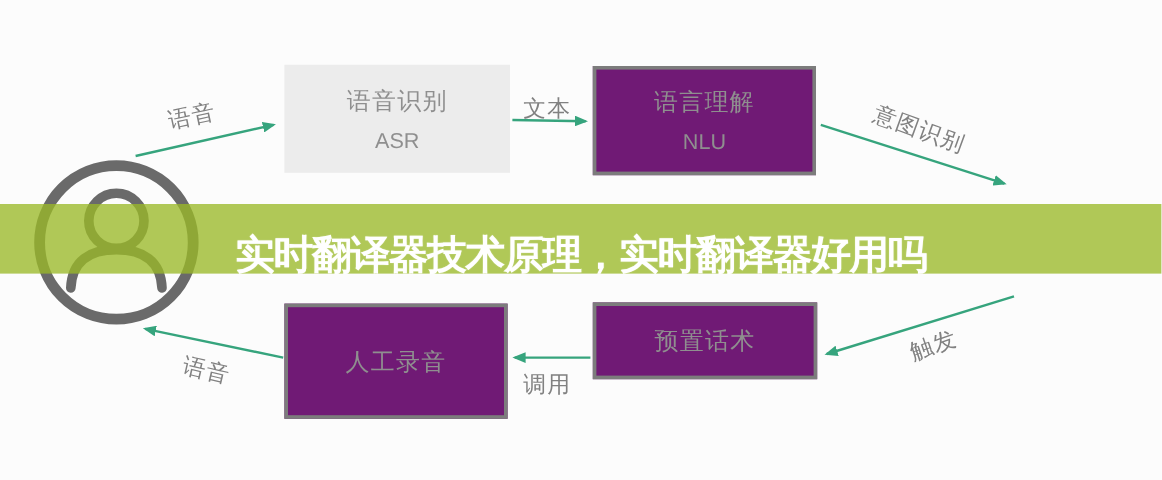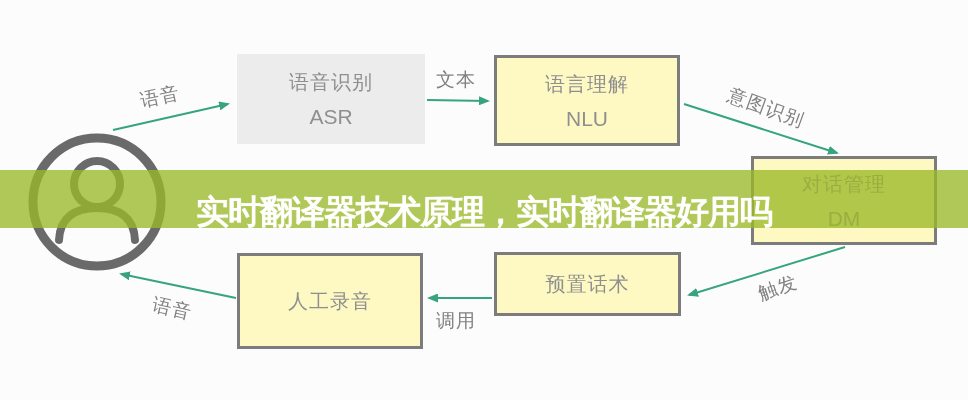--- a/index.html
+++ b/index.html
@@ -21,38 +21,38 @@
   
   .node{
     position:absolute;
     display:flex;flex-direction:column;align-items:center;justify-content:center;
     gap:9px;
     z-index:2;
     box-sizing:border-box;
     color:#8f8f8f;
   }
   .node .t1{font-size:20px;letter-spacing:1px;}
-  .node .t2{font-size:21px;}
+  .node .t2{font-size:18px;}
   .node.plain{background:#ececec;}
-  .node.framed{background:#fef9c3;border:3px solid #7c7c7c;justify-content:center;}
+  .node.framed{background:#701a75;border:3px solid #7c7c7c;justify-content:center;}
   #node-asr   {left:237px;top:54px; width:188px;height:90px;}
   #node-nlu   {left:494px;top:55px; width:186px;height:91px;}
   #node-dm    {left:751px;top:156px;width:186px;height:89px;}
   #node-preset{left:494px;top:252px;width:187px;height:64px;}
   #node-manual{left:237px;top:253px;width:186px;height:96px;}
   
   .edge-label{
     position:absolute;
     z-index:3;
     font-size:19px;color:#818181;
     white-space:nowrap;
     letter-spacing:1px;
   }
   #label-voice-top   {left:160px;top:97px; transform:translate(-50%,-50%) rotate(-12deg);}
-  #label-text        {left:456px;top:80px; transform:translate(-50%,-50%);}
+  #label-text        {left:456px;top:91px; transform:translate(-50%,-50%);}
   #label-intent      {left:766px;top:108px;transform:translate(-50%,-50%) rotate(20deg);}
   #label-trigger     {left:778px;top:288px;transform:translate(-50%,-50%) rotate(-19deg);}
   #label-call        {left:456px;top:321px;transform:translate(-50%,-50%);}
   #label-voice-bottom{left:172px;top:309px;transform:translate(-50%,-50%) rotate(13deg);}
   
   #banner{
     position:absolute;left:0;top:170px;width:968px;height:58px;
     background:rgba(154,184,40,0.78);
     z-index:5;
     display:flex;align-items:flex-end;justify-content:center;
@@ -97,24 +97,20 @@
   <div class="node plain" id="node-asr">
     <div class="t1">语音识别</div>
     <div class="t2">ASR</div>
   </div>
 
   <div class="node framed" id="node-nlu">
     <div class="t1">语言理解</div>
     <div class="t2">NLU</div>
   </div>
 
-  <div class="node framed" id="node-dm">
-    <div class="t1">对话管理</div>
-    <div class="t2">DM</div>
-  </div>
 
   <div class="node framed" id="node-preset">
     <div class="t1">预置话术</div>
   </div>
 
   <div class="node framed" id="node-manual">
     <div class="t1">人工录音</div>
   </div>
 
   <div class="edge-label" id="label-voice-top">语音</div>

